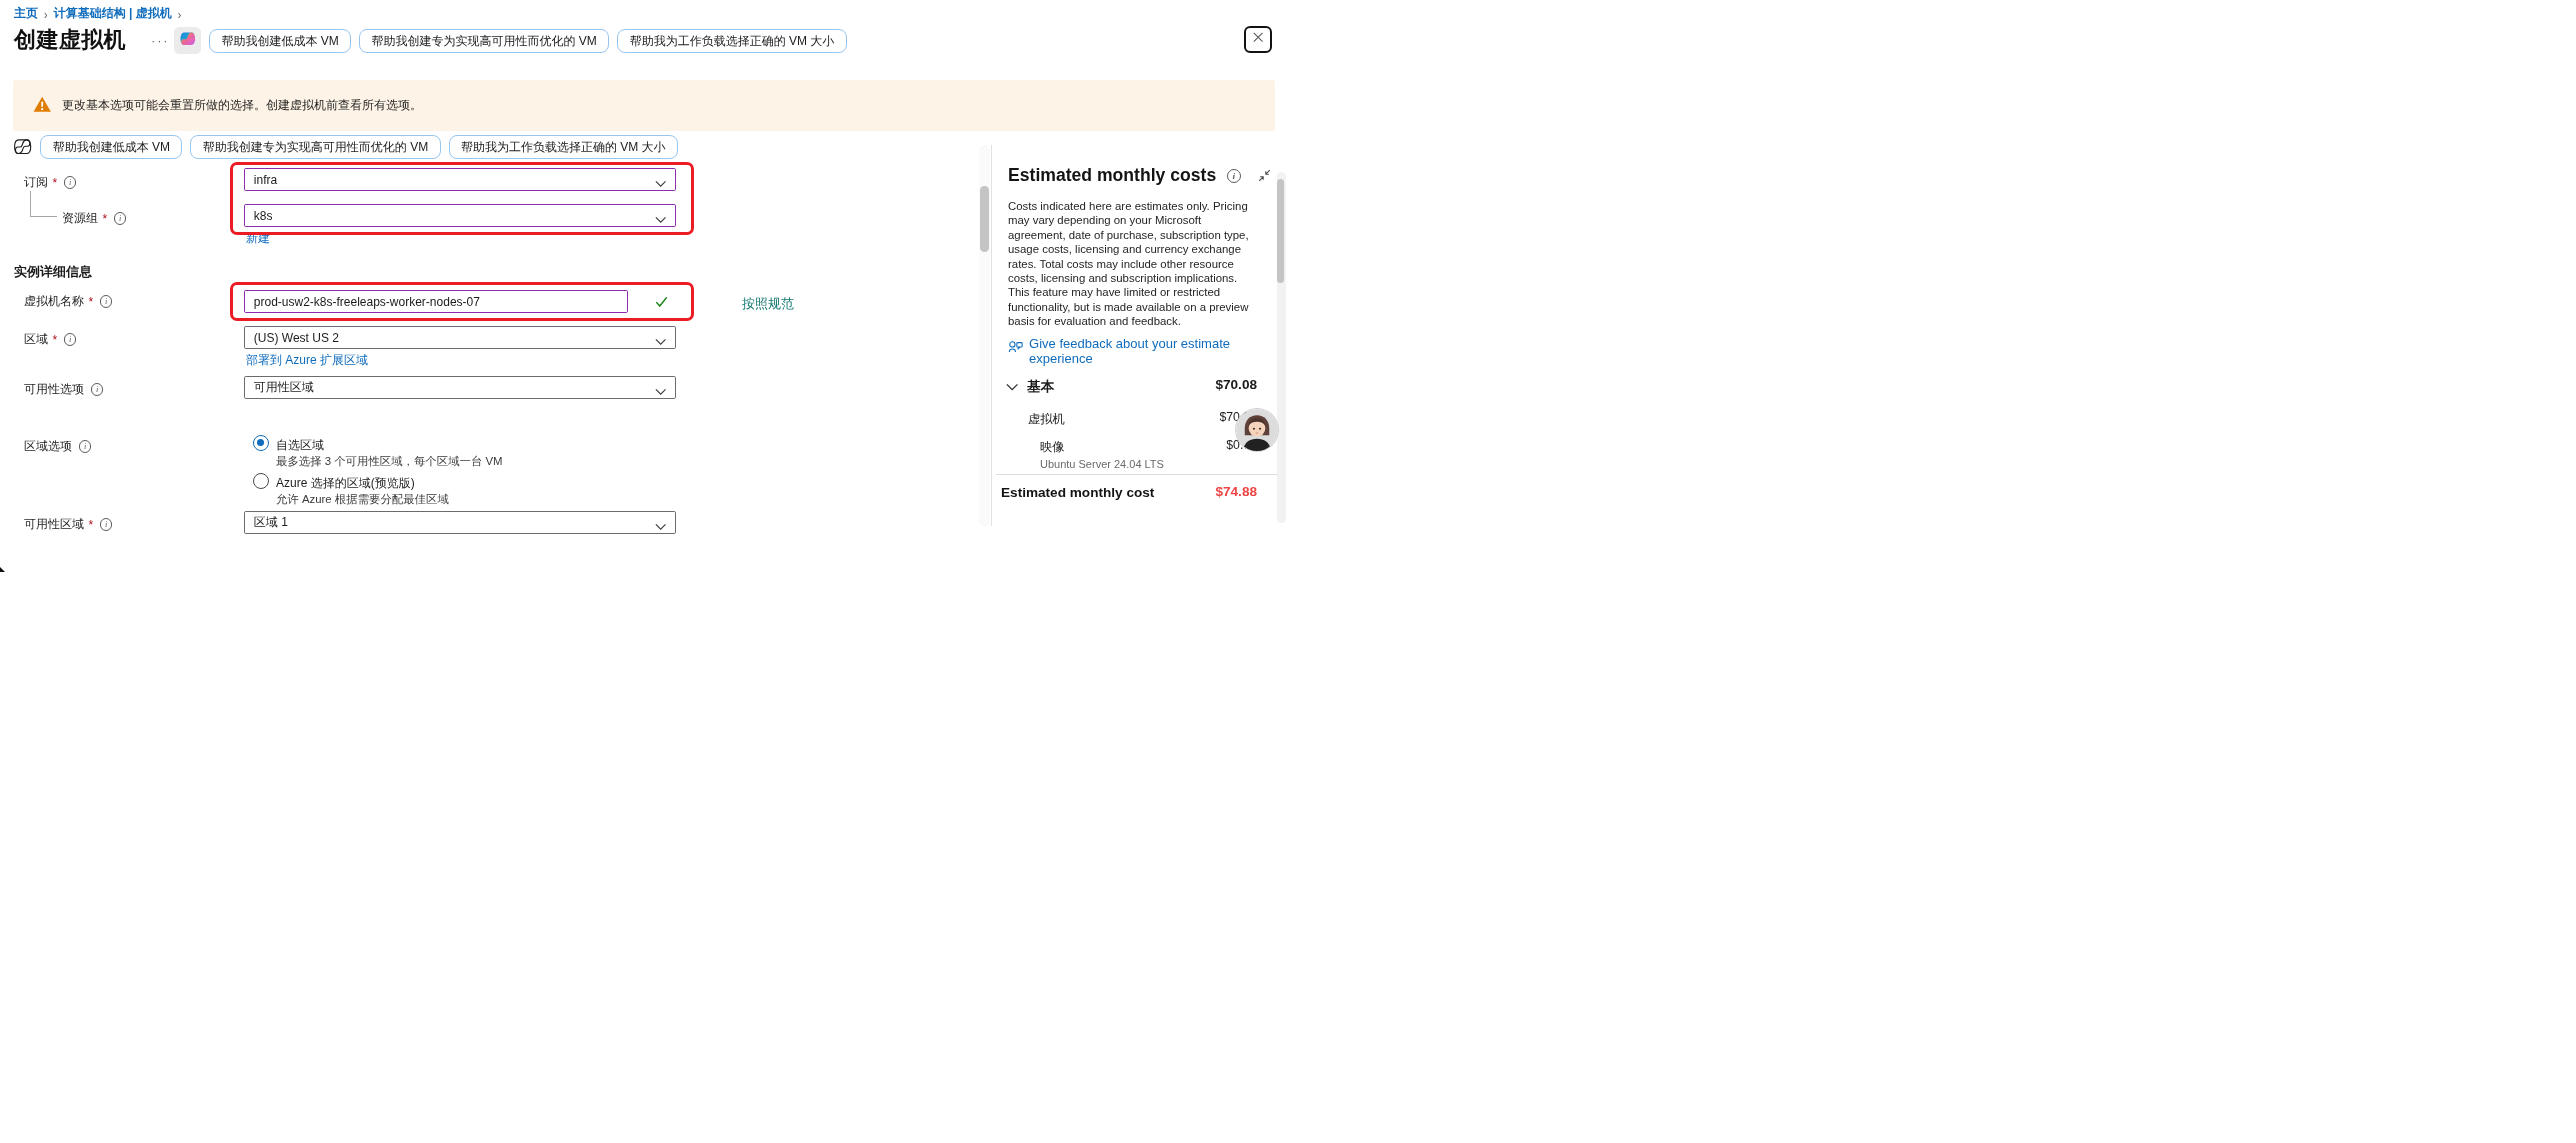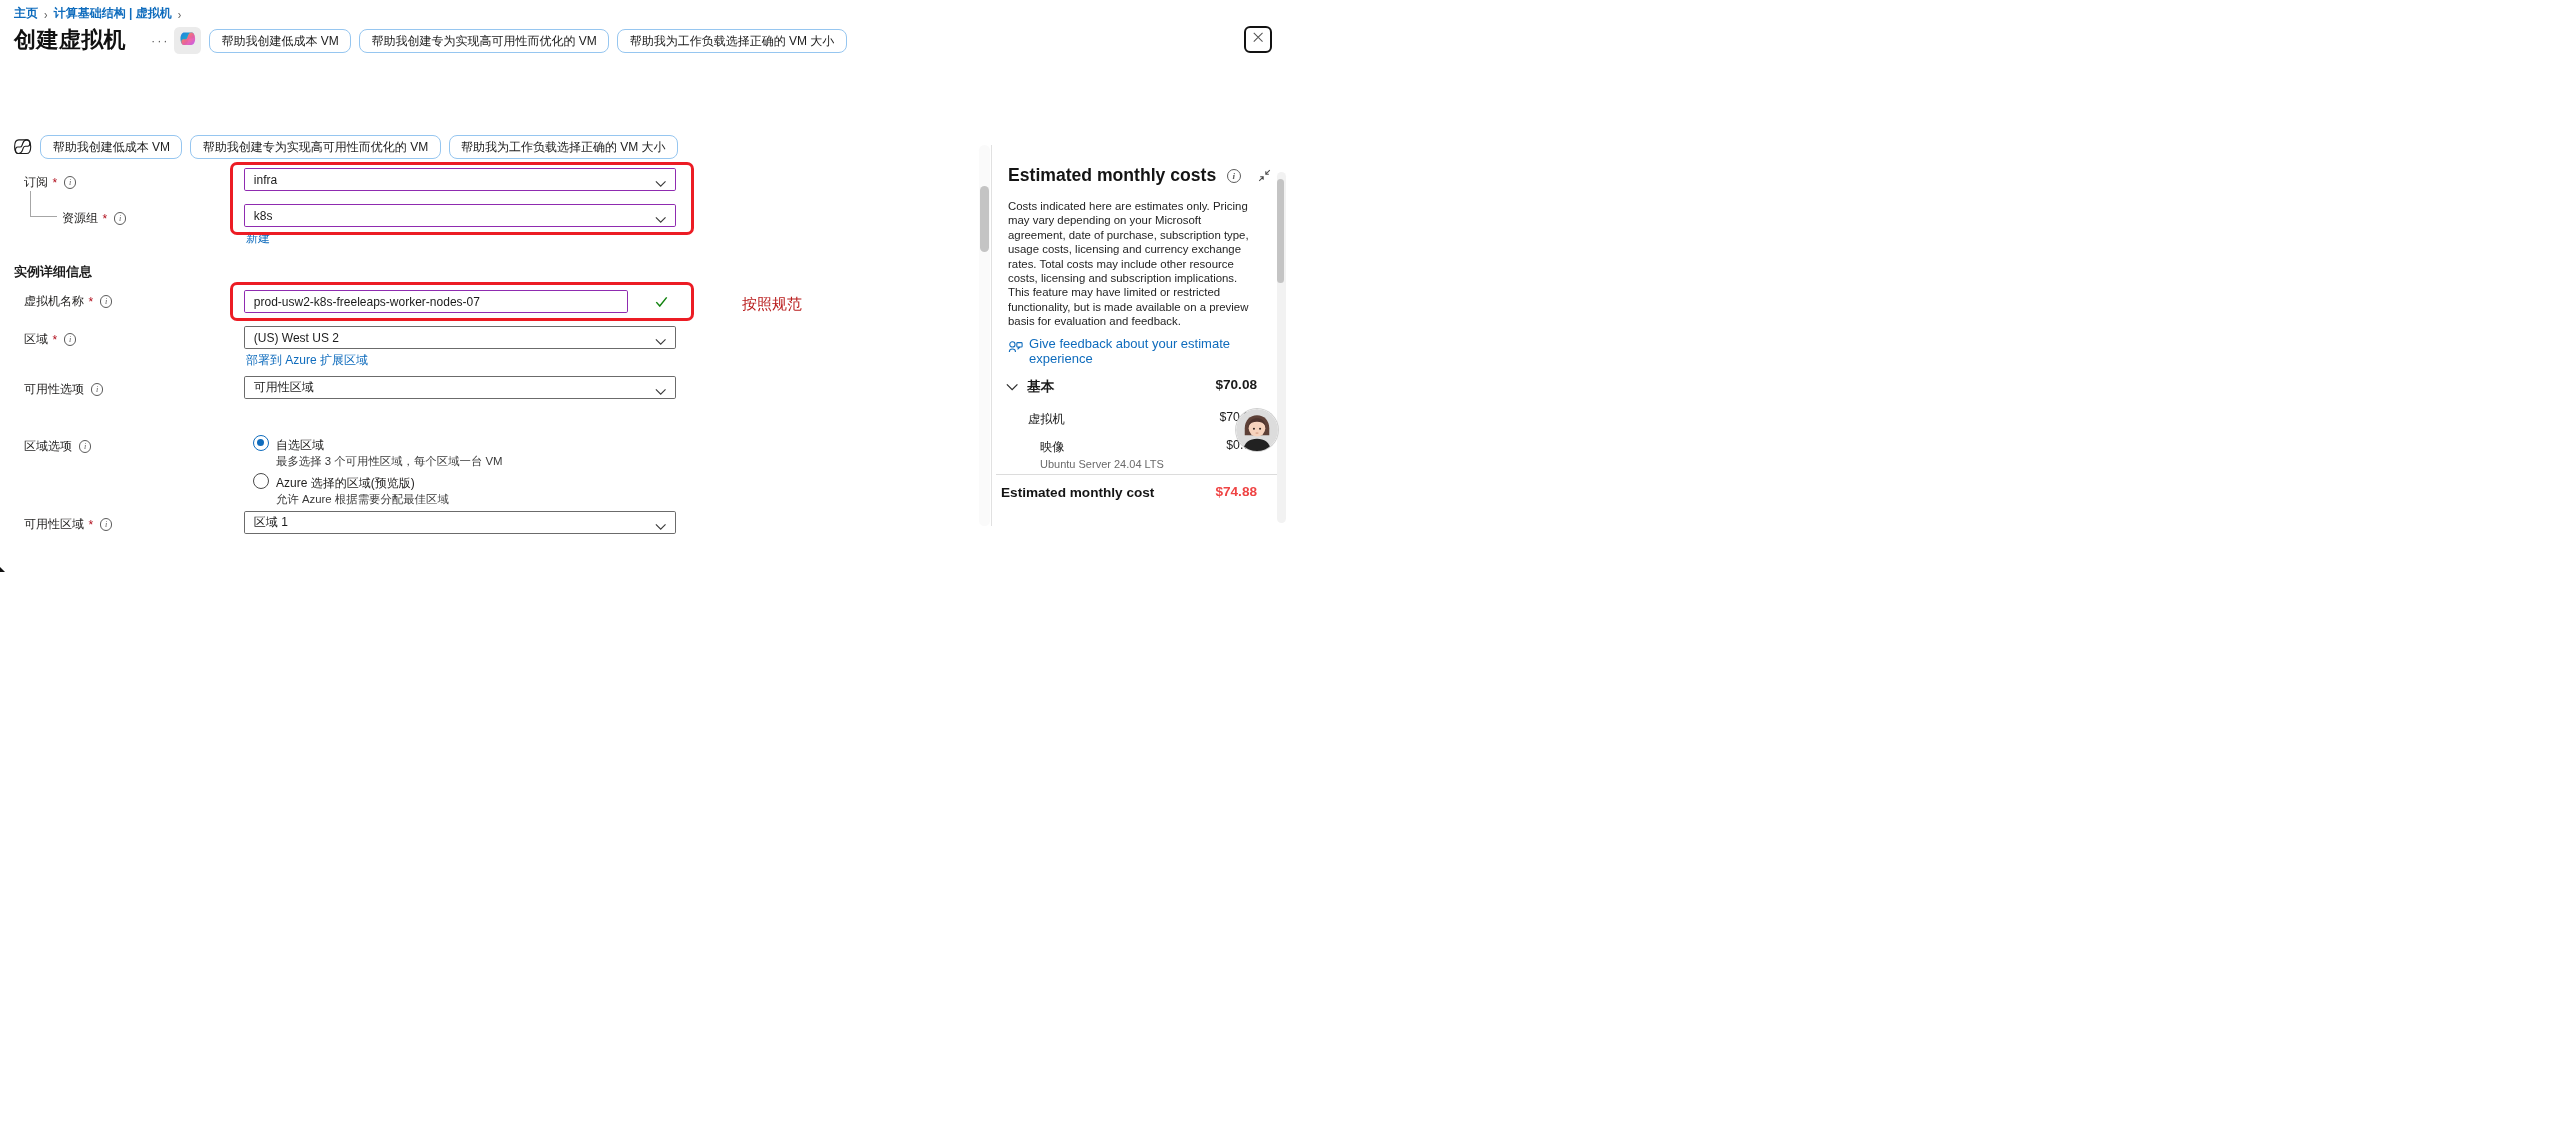--- a/index.html
+++ b/index.html
@@ -40,21 +40,21 @@
   .section-h { position:absolute; left:14px; font-size:13px; font-weight:700; color:#1b1b1b; }
   .helper { position:absolute; font-size:11.4px; color:#3a3a3a; }
   .radio { position:absolute; width:16px; height:16px; border-radius:50%; background:#fff; }
   .radio.on { border:1.8px solid #0f6cbd; }
   .radio.on::after { content:""; position:absolute; left:2.6px; top:2.6px; width:7px; height:7px; border-radius:50%; background:#0f6cbd; }
   .radio.off { border:1.3px solid #4a4a4a; }
   .conn { position:absolute; background:#a6a6a6; }
 
   
   .red-box { position:absolute; border:3.5px solid #ec1c24; border-radius:7px; pointer-events:none; z-index:3; }
-  .red-note { position:absolute; color:#b91c1c; font-size:15px; font-weight:500; z-index:3; }
+  .red-note { position:absolute; color:#0f766e; font-size:13px; font-weight:500; z-index:3; }
 
   
   .sb-track { position:absolute; background:#f4f4f4; border-radius:5.3px; }
   .sb-thumb { position:absolute; background:#c4c4c4; border-radius:5.3px; cursor:pointer; }
 
   
   .panel-border { position:absolute; left:991px; top:145px; width:0.9px; height:381px; background:#e1e1e1; }
   .panel-title { position:absolute; left:1008px; top:165px; font-size:17.6px; font-weight:700; color:#141414; display:flex; align-items:center; gap:7px; }
   .panel-para { position:absolute; left:1008px; top:199px; width:244px; font-size:11.4px; line-height:14.4px; color:#242424; }
   .fb-link { position:absolute; left:1008px; top:336px; width:255px; display:flex; gap:6.1px; color:#0f6cbd; font-size:13px; line-height:15.4px; cursor:pointer; }
@@ -114,20 +114,30 @@
     <button class="sugg-btn">帮助我为工作负载选择正确的 VM 大小</button>
   </div>
   <button class="close-btn">
     <span>
       <svg width="12.3" height="12.3" viewBox="0 0 14 14">
           <path d="M2 2l10 10M12 2L2 12" stroke="#565656" stroke-width="1.2"></path>
         </svg>
     </span>
   </button>
 
+  <div class="banner">
+    <span>
+      <svg width="18.4" height="16.7" viewBox="0 0 21 19">
+          <path d="M10.5 0.8 20.4 18H0.6Z" fill="#e07c00"></path>
+          <rect x="9.5" y="6.2" width="2" height="6.2" rx="1" fill="#fff"></rect>
+          <circle cx="10.5" cy="15" r="1.2" fill="#fff"></circle>
+        </svg>
+    </span>
+    <span class="banner-text">更改基本选项可能会重置所做的选择。创建虚拟机前查看所有选项。</span>
+  </div>
 
   <div class="sugg-row2">
     <span style="display:flex;">
       <svg width="19.3" height="19.3" viewBox="0 0 24 24">
         <path d="M7.2 3.5c-3.1 0-5.2 3.6-5.2 8.5s2.1 8.5 5.2 8.5c2 0 3.6-1.6 4.6-4.2l1-2.8c.5-1.4 1.1-2 2.6-2h2.8c1.6 0 2.7-1.5 2.7-3.1 0-2.4-1.2-4.9-3.4-4.9z" fill="none" stroke="#1b1b1b" stroke-width="1.4"></path>
         <path d="M16.8 20.5c3.1 0 5.2-3.6 5.2-8.5S19.9 3.5 16.8 3.5c-2 0-3.6 1.6-4.6 4.2l-1 2.8c-.5 1.4-1.1 2-2.6 2H5.8c-1.6 0-2.7 1.5-2.7 3.1 0 2.4 1.2 4.9 3.4 4.9z" fill="none" stroke="#1b1b1b" stroke-width="1.4"></path>
       </svg>
     </span>
     <button class="sugg-btn">帮助我创建低成本 VM</button>
     <button class="sugg-btn">帮助我创建专为实现高可用性而优化的 VM</button>

